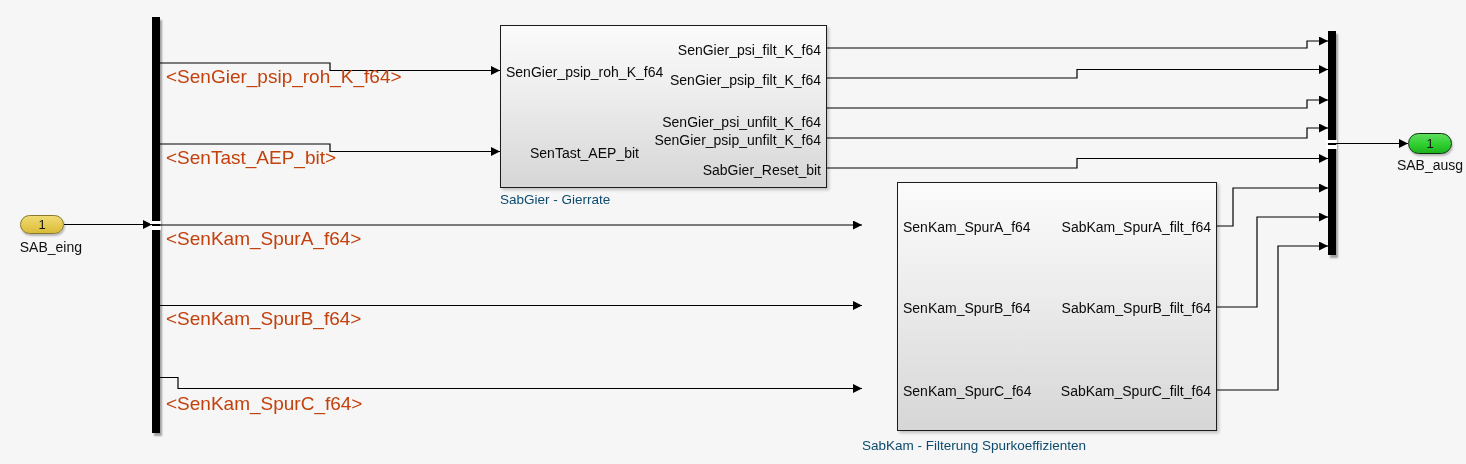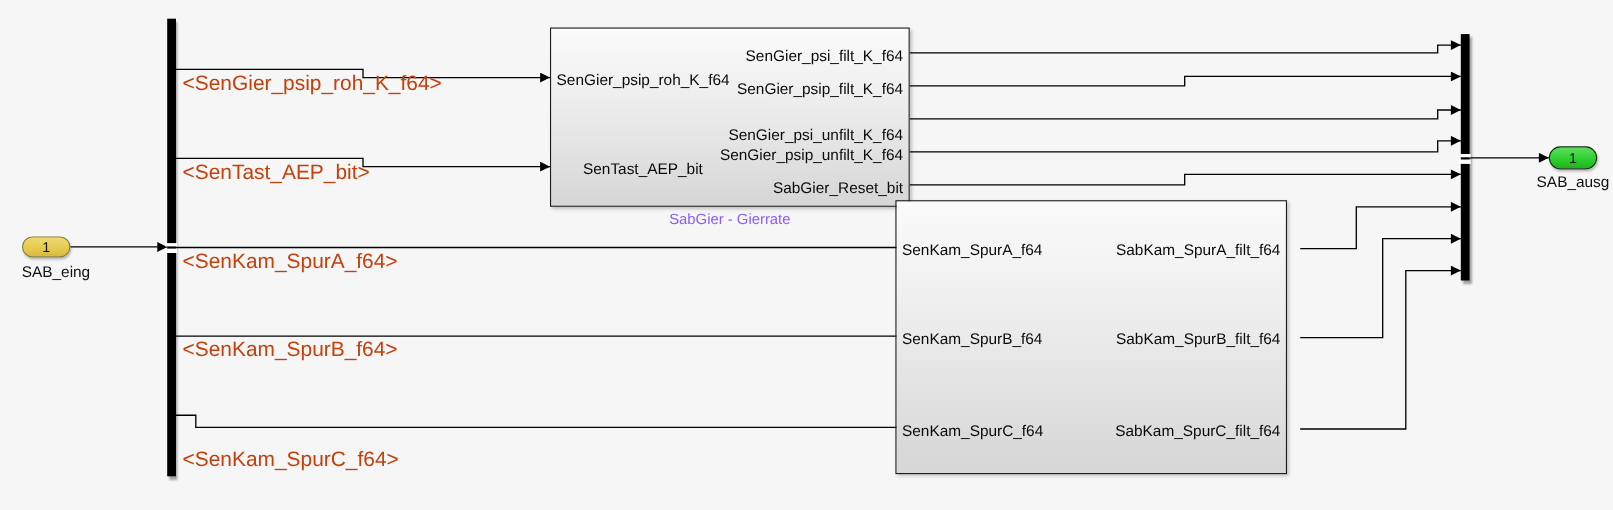--- a/index.html
+++ b/index.html
@@ -27,22 +27,22 @@
     box-shadow:2px 2px 3px rgba(0,0,0,0.22);
     box-sizing:border-box;
   }
   .portlabel{
     position:absolute;height:16px;line-height:16px;
     font-size:14px;white-space:nowrap;
   }
   .portlabel.in{left:5px;}
   .portlabel.out{right:5px;text-align:right;}
   .caption{
-    position:absolute;text-align:center;font-size:13.5px;
-    white-space:nowrap;color:#8b5cf6;
+    position:absolute;text-align:left;font-size:13.5px;
+    white-space:nowrap;color:#0c4a6e;
   }
   .siglabel{
     position:absolute;font-size:19px;white-space:nowrap;color:#c2410c;
   }
   .oval{
     position:absolute;border-radius:11px;
     box-sizing:border-box;text-align:center;
     font-size:13px;color:#141414;
     box-shadow:1px 2px 2px rgba(0,0,0,0.25);
   }
@@ -114,28 +114,29 @@
     <div class="portlabel in" style="top:38px;">SenGier_psip_roh_K_f64</div>
     <div class="portlabel in" style="top:119px;margin-left:24px;">SenTast_AEP_bit</div>
     <div class="portlabel out" style="top:15.5px;">SenGier_psi_filt_K_f64</div>
     <div class="portlabel out" style="top:45.5px;">SenGier_psip_filt_K_f64</div>
     <div class="portlabel out" style="top:75.5px;margin-top:12px;">SenGier_psi_unfilt_K_f64</div>
     <div class="portlabel out" style="top:105.5px;text-align:right;">SenGier_psip_unfilt_K_f64</div>
     <div class="portlabel out" style="top:135.5px;">SabGier_Reset_bit</div>
   </div>
   <div class="caption" style="left:500px;top:192px;width:327px;">SabGier - Gierrate</div>
 
-  <div class="block" style="left:814px;top:182px;width:356px;height:249px;">
+  <div class="block" style="left:897px;top:182px;width:320px;height:249px;">
     <div class="portlabel in" style="top:36px;">SenKam_SpurA_f64</div>
     <div class="portlabel in" style="top:117px;">SenKam_SpurB_f64</div>
     <div class="portlabel in" style="top:200px;">SenKam_SpurC_f64</div>
     <div class="portlabel out" style="top:36px;">SabKam_SpurA_filt_f64</div>
     <div class="portlabel out" style="top:117px;">SabKam_SpurB_filt_f64</div>
     <div class="portlabel out" style="top:200px;">SabKam_SpurC_filt_f64</div>
   </div>
+  <div class="caption" style="left:862px;top:438px;width:320px;">SabKam - Filterung Spurkoeffizienten</div>
 
   <div class="siglabel" style="left:166px;top:66px;">&lt;SenGier_psip_roh_K_f64&gt;</div>
   <div class="siglabel" style="left:166px;top:147px;text-align:right;">&lt;SenTast_AEP_bit&gt;</div>
   <div class="siglabel" style="left:166px;top:228px;">&lt;SenKam_SpurA_f64&gt;</div>
   <div class="siglabel" style="left:166px;top:308px;">&lt;SenKam_SpurB_f64&gt;</div>
-  <div class="siglabel" style="left:166px;top:393px;margin-top:15px;">&lt;SenKam_SpurC_f64&gt;</div>
+  <div class="siglabel" style="left:166px;top:393px;">&lt;SenKam_SpurC_f64&gt;</div>
 
 </div>
 
 </body></html>

